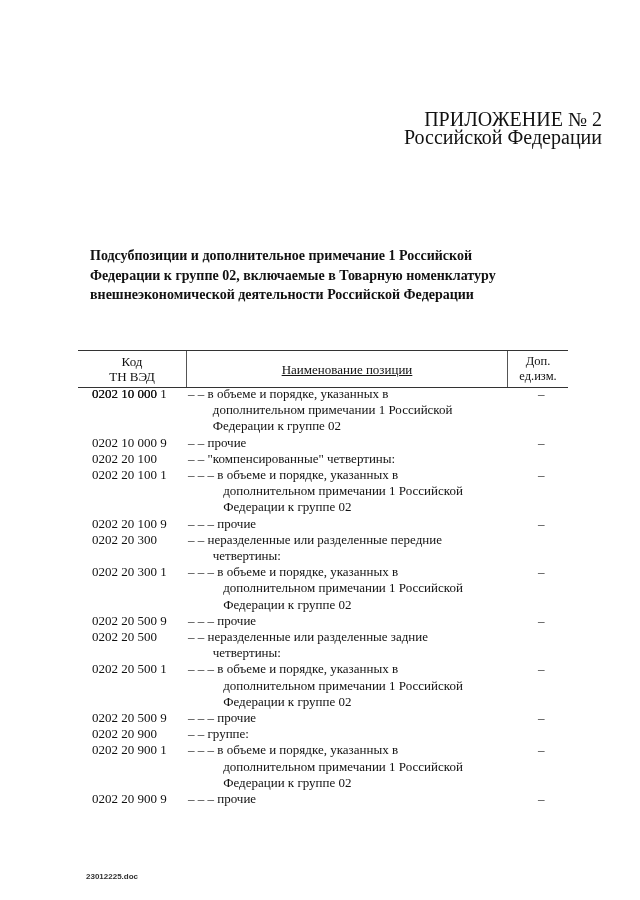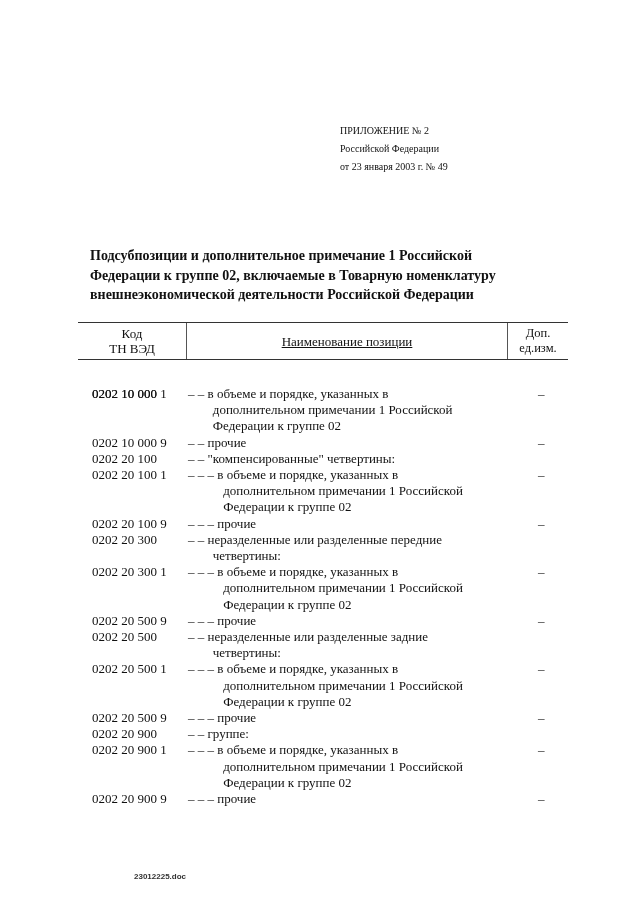--- a/index.html
+++ b/index.html
@@ -2,52 +2,51 @@
 <html><head>
 <meta charset="utf-8">
 <style>
   html, body { margin:0; padding:0; background:#ffffff; }
   body {
     width:640px; height:900px; position:relative; overflow:hidden;
     font-family:"Liberation Serif", "DejaVu Serif", serif;
     color:#111; font-size:13px;
   }
   .annex {
-    position:absolute; left:340px; top:122px; width:262px;
-    text-align:left; line-height:18px; font-size:10px;
+    position:absolute; left:340px; top:110px; width:262px;
+    text-align:right; line-height:18px; font-size:20px;
   }
   .doc-title {
     position:absolute; left:90px; top:246px; width:470px;
     font-weight:bold; font-size:14px; line-height:19.5px;
   }
   .tbl-head {
-    position:absolute; left:78px; top:322px; width:490px; height:36px;
+    position:absolute; left:78px; top:350px; width:490px; height:36px;
     border-top:1px solid #333; border-bottom:1px solid #333;
     display:flex;
   }
   .th { display:flex; flex-direction:column; justify-content:center; align-items:center; line-height:15px; font-size:13px; }
   .th-code { width:108px; border-right:1px solid #555; }
   .th-name { width:320px; border-right:1px solid #555;text-decoration:underline; }
   .th-unit { flex:1; font-size:12.5px; }
   .rows { position:absolute; left:84px; top:386px; width:490px; }
   .row { position:relative; line-height:16.2px; font-size:13px; }
   .row .code { position:absolute; left:8px; top:0; white-space:nowrap; }
   .row .name { margin-left:104px; padding-right:70px; }
   .row .name .dash { white-space:pre; }
   .row .name .cont { display:block; }
   .row .unit { position:absolute; left:454px; top:0; }
-  .footer { position:absolute; left:86px; top:872px; font-size:8px; font-family:"Liberation Sans", sans-serif; font-weight:bold; color:#333;margin-left:48px; }
+  .footer { position:absolute; left:86px; top:872px; font-size:8px; font-family:"Liberation Sans", sans-serif; font-weight:bold; color:#333; }
 </style>
 </head>
 <body>
 
 <div class="annex">
   <div>ПРИЛОЖЕНИЕ № 2</div>
   <div>Российской Федерации</div>
-  <div>от 23 января 2003 г. № 49</div>
 </div>
 
 <div class="doc-title">
   <div>Подсубпозиции и дополнительное примечание 1 Российской</div>
   <div>Федерации к группе 02, включаемые в Товарную номенклатуру</div>
   <div>внешнеэкономической деятельности Российской Федерации</div>
 </div>
 
 <div class="tbl-head">
   <div class="th th-code">

